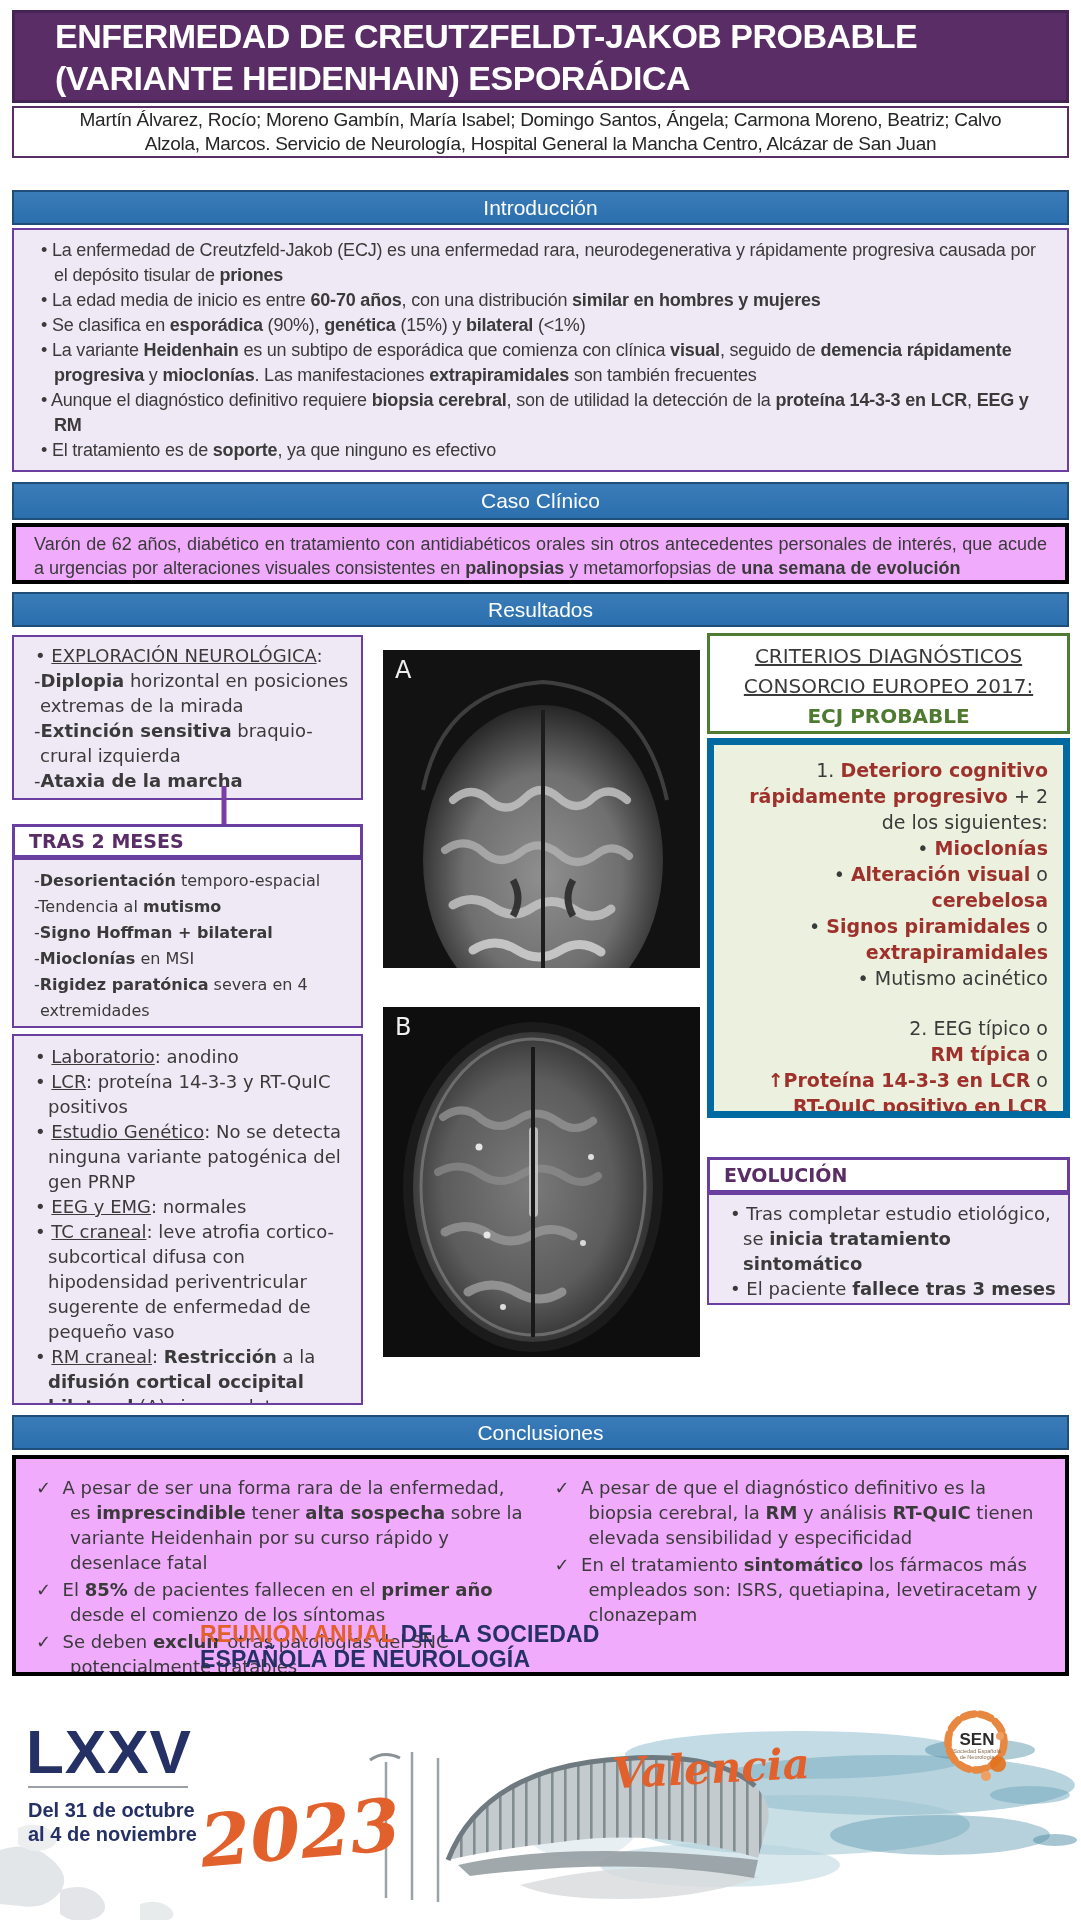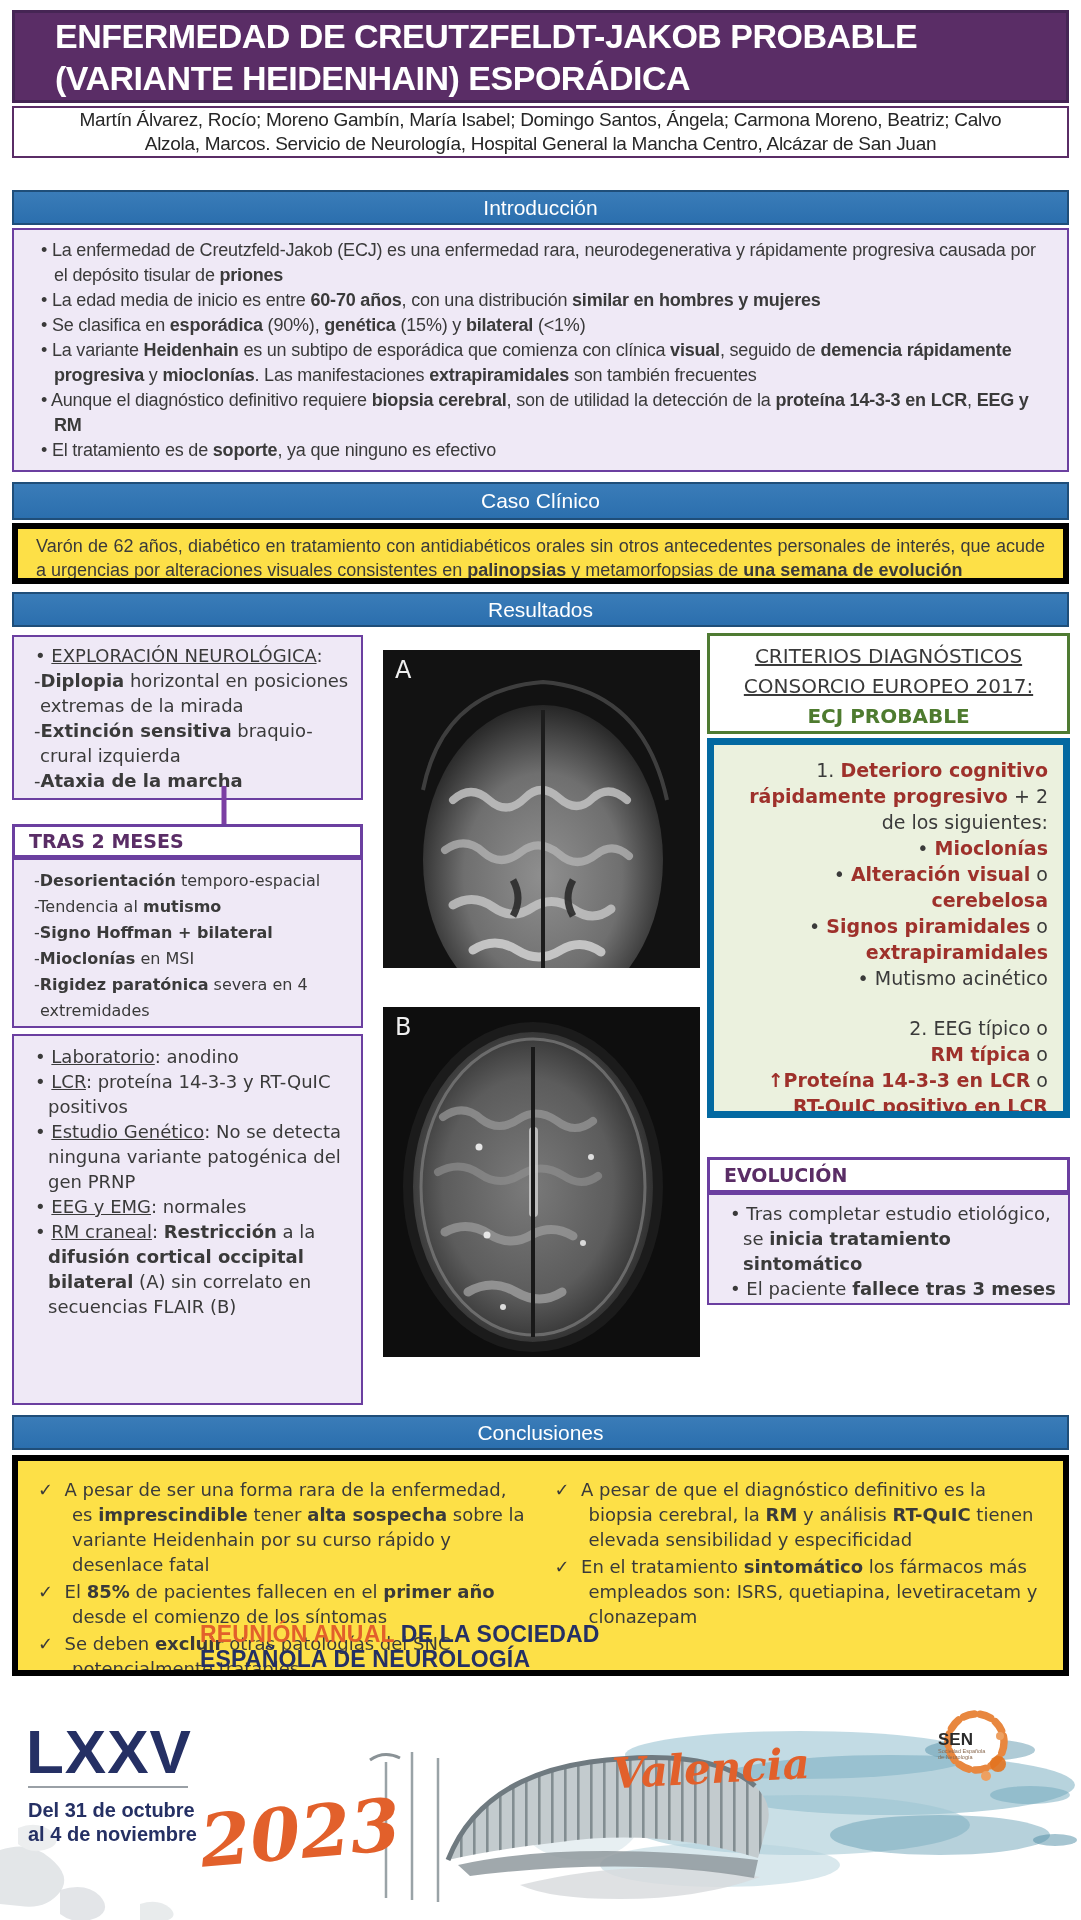--- a/index.html
+++ b/index.html
@@ -31,21 +31,21 @@
   
   .sec-hdr {
     left:12px; width:1057px;
     background:linear-gradient(#3a7cb8,#2b6fae); border:2px solid #1f4e79;
     color:#fff; font-size:21px; text-align:center;
   }
   .sec-hdr span { display:block; }
 
   
   .pbox { background:#efe9f6; border:2px solid #6b3fa0; }
-  .bbox { background:#fde047; border:6px solid #000000; }
+  .bbox { background:#f0abfc; border:4px solid #000000; }
   .gbox { background:#ebf1de; border:7px solid #0369a1;text-align:right; }
 
   .intro-box { left:12px; top:228px; width:1057px; height:244px;
     padding:8px 16px; font-size:18px; line-height:25px; letter-spacing:-0.2px; overflow:hidden; }
   .caso-box { left:12px; top:523px; width:1057px; height:61px;
     padding:5px 18px; font-size:18px; line-height:24px; text-align:justify; overflow:hidden; }
 
   
   .res-font { font-family:"DejaVu Sans","Liberation Sans",sans-serif; }
   .explor-box { left:12px; top:635px; width:351px; height:165px;
@@ -99,21 +99,21 @@
   .f-orange { color:#e2602b; }
   .lxxv { left:26px; top:1716px; font-size:62px; font-weight:bold; letter-spacing:1px; }
   .soc-lines { left:200px; top:1622px; font-size:23px; font-weight:bold; line-height:25px; letter-spacing:0.2px; }
   .f-rule { left:28px; top:1786px; width:160px; height:2px; background:#9aa0a6; }
   .f-dates { left:28px; top:1798px; font-size:20px; font-weight:bold; line-height:24px; }
   .f-year { left:200px; top:1790px; font-size:72px; font-family:"DejaVu Serif",serif;
     font-style:italic; font-weight:bold; transform:rotate(-5deg); }
   .f-city { left:612px; top:1744px; font-size:42px; font-family:"DejaVu Serif",serif;
     font-style:italic; font-weight:bold; transform:rotate(-3deg); }
   .sen-logo { left:938px; top:1706px; width:78px; height:86px; }
-  .sen-text { position:absolute; width:100%; text-align:left; }
+  .sen-text { position:absolute; width:100%; text-align:center; }
 </style>
 </head>
 <body>
 
 <div class="abs poster-title">
   <span>ENFERMEDAD DE CREUTZFELDT-JAKOB PROBABLE (VARIANTE HEIDENHAIN) ESPORÁDICA</span>
 </div>
 
 <div class="abs authors">
   <span>Martín Álvarez, Rocío; Moreno Gambín, María Isabel; Domingo Santos, Ángela; Carmona Moreno, Beatriz; Calvo Alzola, Marcos. Servicio de Neurología, Hospital General la Mancha Centro, Alcázar de San Juan</span>
@@ -163,20 +163,21 @@
     <div class="dash">-<b>Signo Hoffman + bilateral</b></div>
     <div class="dash">-<b>Mioclonías</b> en MSI</div>
     <div class="dash">-<b>Rigidez paratónica</b> severa en 4 extremidades</div>
   </div>
 
 <div class="abs pbox lab-box res-font">
     <div class="li">• <u>Laboratorio</u>: anodino</div>
     <div class="li">• <u>LCR</u>: proteína 14-3-3 y RT-QuIC positivos</div>
     <div class="li">• <u>Estudio Genético</u>: No se detecta ninguna variante patogénica del gen PRNP</div>
     <div class="li">• <u>EEG y EMG</u>: normales</div>
+    <div class="li">• <u>TC craneal</u>: leve atrofia cortico-subcortical difusa con hipodensidad periventricular sugerente de enfermedad de pequeño vaso</div>
     <div class="li">• <u>RM craneal</u>: <b>Restricción</b> a la <b>difusión cortical occipital bilateral</b> (A) sin correlato en secuencias FLAIR (B)</div>
   </div>
 
 <div class="abs mri mri-a">
   <svg width="317" height="318" viewBox="0 0 317 318">
     <defs>
       <radialGradient id="gA" cx="50%" cy="55%" r="60%">
         <stop offset="0%" stop-color="#8f8f8f"></stop>
         <stop offset="55%" stop-color="#6f6f6f"></stop>
         <stop offset="85%" stop-color="#333"></stop>

